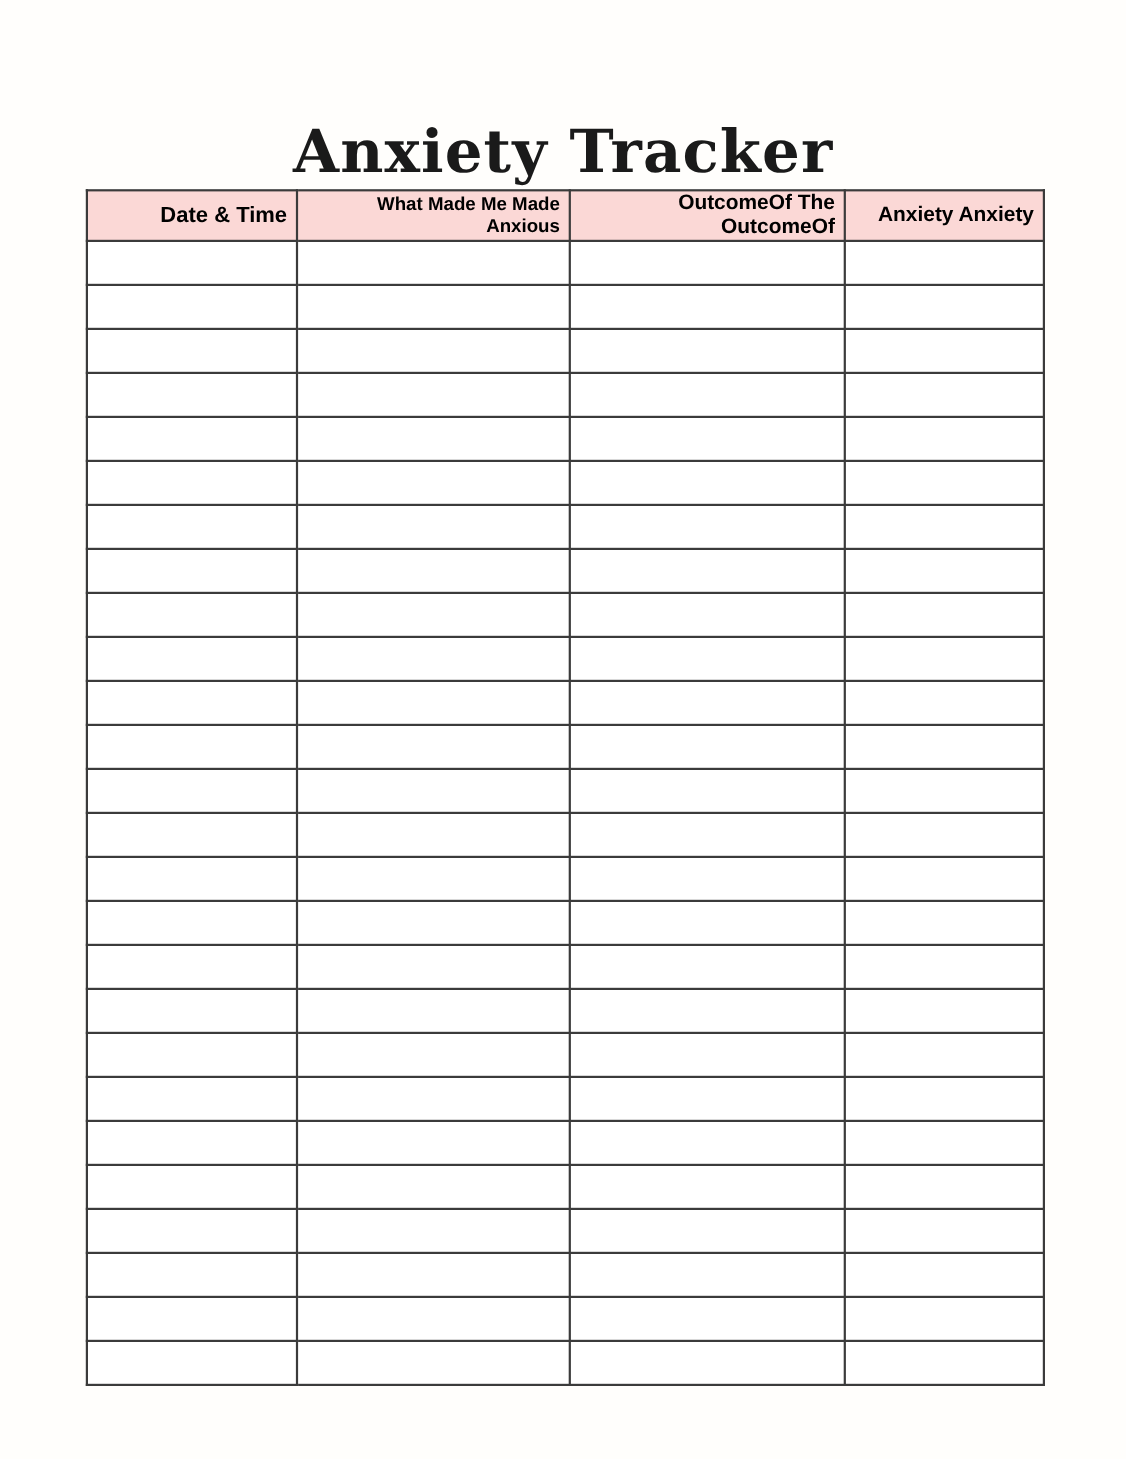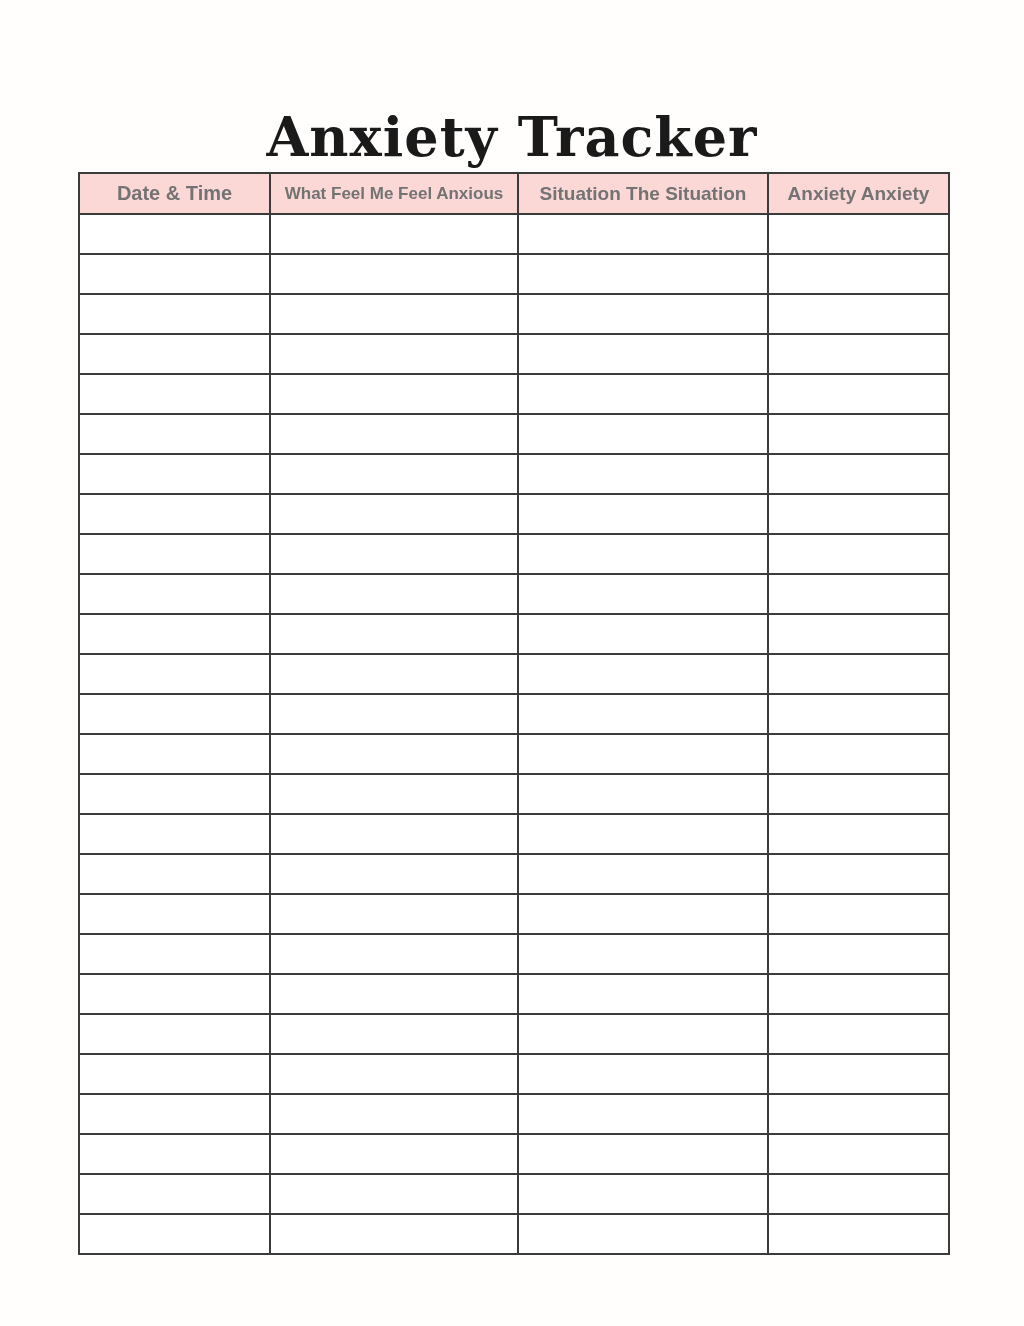--- a/index.html
+++ b/index.html
@@ -36,23 +36,23 @@
     table-layout: fixed;
   }
   table.tracker th, table.tracker td {
     border: 2px solid #3B3B3B;
     padding: 0 8px;
     box-sizing: border-box;
   }
   table.tracker thead th {
     background: #FBD8D6;
     height: 41px;
-    color: #737373;
+    color: #000000;
     font-weight: bold;
-    text-align: center;
+    text-align: right;
     vertical-align: middle;
     font-family: "Liberation Sans", sans-serif;
   }
   th.col-0 { font-size: 20px; }
   th.col-1 { font-size: 17px; }
   th.col-2 { font-size: 19px; }
   th.col-3 { font-size: 19px; }
   table.tracker tbody td {
     background: #FFFFFF;
     height: 40px;
@@ -70,22 +70,22 @@
 <table class="tracker">
   <colgroup>
     <col class="c0">
       <col class="c1">
       <col class="c2">
       <col class="c3">
   </colgroup>
   <thead>
     <tr>
       <th class="col-0">Date &amp; Time</th>
-      <th class="col-1">What Feel Me Feel Anxious</th>
-      <th class="col-2">Situation The Situation</th>
+      <th class="col-1">What Made Me Made Anxious</th>
+      <th class="col-2">OutcomeOf The OutcomeOf</th>
       <th class="col-3">Anxiety Anxiety</th>
     </tr>
   </thead>
   <tbody id="tracker-body">
       <tr>
         <td></td>
         <td></td>
         <td></td>
         <td></td>
       </tr>

